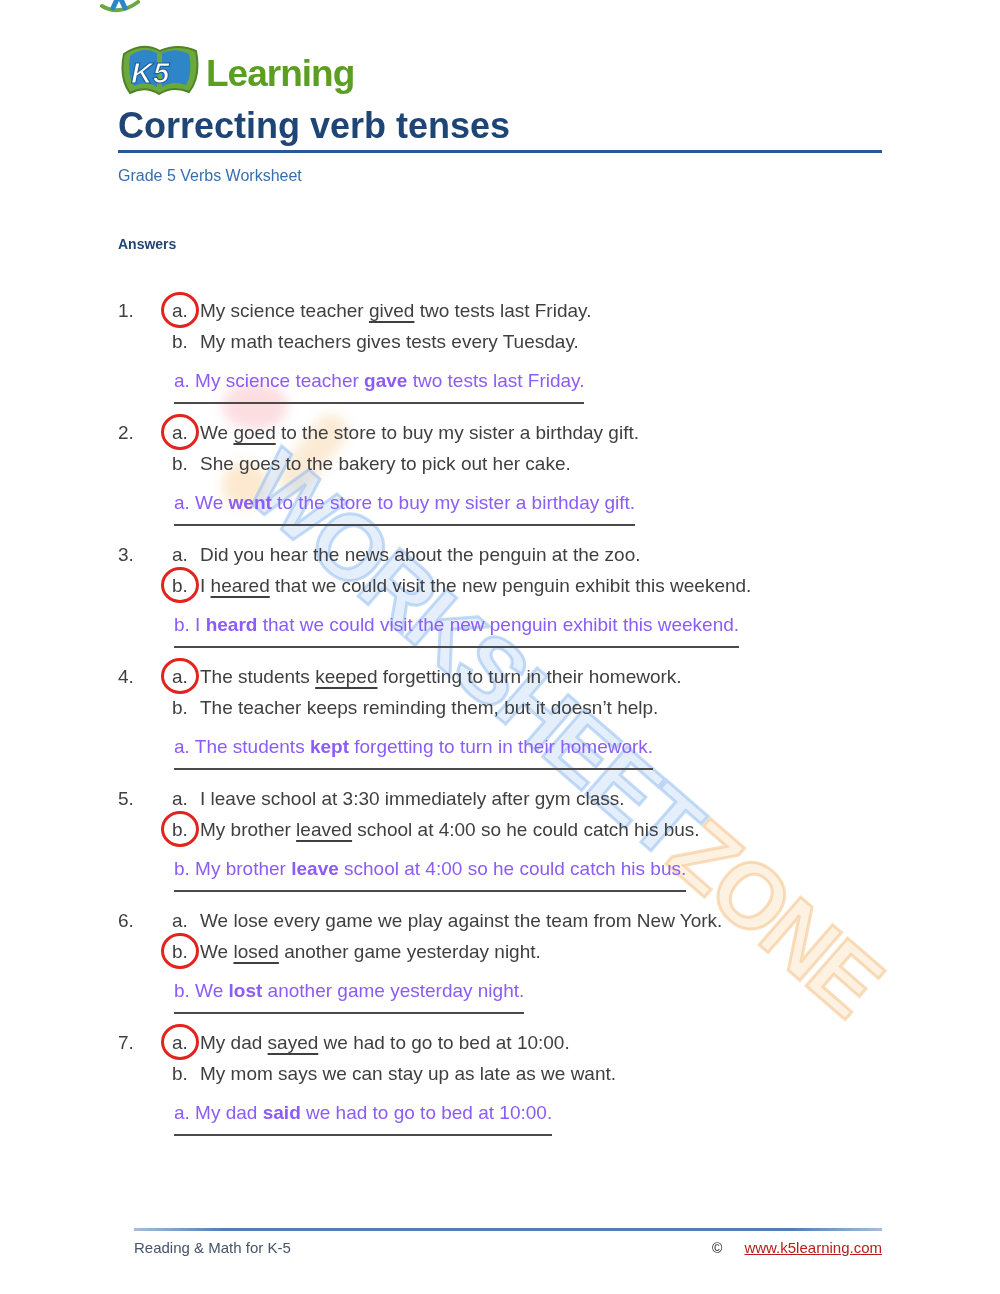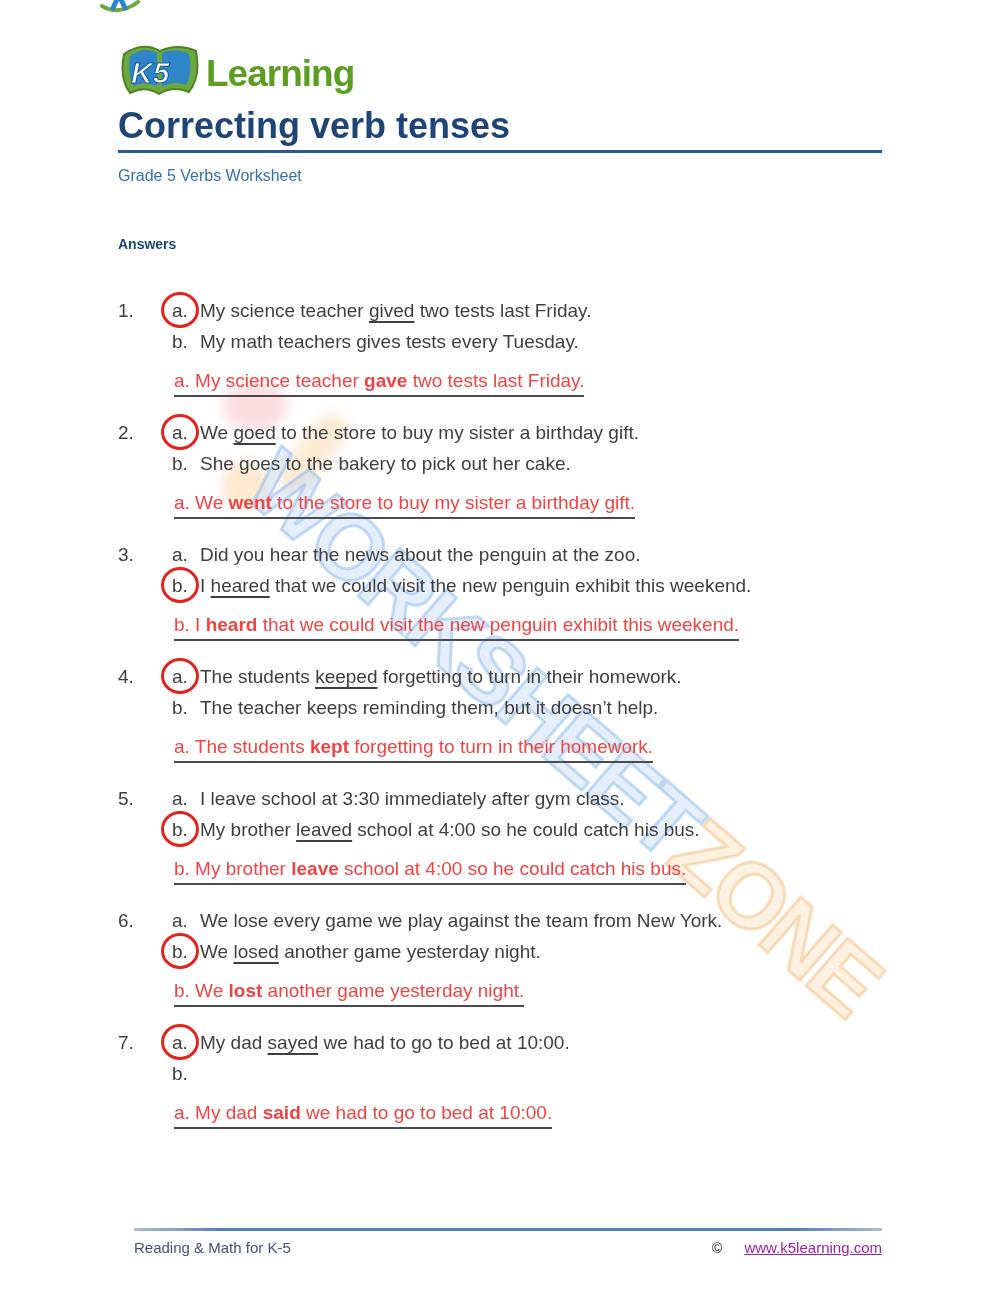--- a/index.html
+++ b/index.html
@@ -32,31 +32,31 @@
   .questions { margin-top:38px; font-size:19px; }
   .q { display:flex; margin-bottom:21px; }
   .q-num { flex:none; width:54px; line-height:31px; }
   .q-body { flex:1; }
   .opt { display:flex; line-height:31px; }
   .opt-label { flex:none; width:28px; position:relative; }
   .ring { position:absolute; left:-11px; top:-3px; width:38px; height:36px;
           border:3.5px solid #E3241E; border-radius:50%; }
   .wrong { text-decoration:underline; text-underline-offset:4px; text-decoration-thickness:1.5px; }
   .ans-line { margin-top:8px; line-height:31px; padding-left:2px; }
-  .ans-inner { color:#ef4444; border-bottom:2px solid #4A4A4A; padding-bottom:4px; }
+  .ans-inner { color:#8b5cf6; border-bottom:2px solid #4A4A4A; padding-bottom:11px; }
   .ans-inner b { font-weight:bold; }
 
   
   .footer { position:absolute; left:134px; right:118px; top:1228px; z-index:2; }
   .footer-rule { height:3px; background:linear-gradient(to right, #A9BeD8, #517FB6 12%, #517FB6 88%, #A9BED8); }
   .footer-row { display:flex; justify-content:space-between; align-items:baseline; margin-top:8px; font-size:15px; }
   .footer-tagline { color:#44546A; }
   .footer-right { display:flex; align-items:baseline; gap:22px; }
   .copyright { color:#222; font-size:14px; }
-  .footer-link { color:#a21caf; text-decoration:underline; cursor:pointer; }
+  .footer-link { color:#b91c1c; text-decoration:underline; cursor:pointer; }
 </style>
 </head>
 <body>
 
 <div class="page">
 
   <div class="wm-layer">
     <div class="blob blob-pink"></div>
     <div class="blob blob-tan"></div>
     <div class="blob blob-orange"></div>
@@ -185,20 +185,21 @@
 
       <div class="q">
         <div class="q-num">7.</div>
         <div class="q-body">
           <div class="opt">
             <span class="opt-label"><span class="ring"></span><span>a.</span></span>
             <span class="opt-text"><span>My dad </span><span class="wrong">sayed</span><span> we had to go to bed at 10:00.</span></span>
           </div>
           <div class="opt">
             <span class="opt-label"><span>b.</span></span>
+            <span class="opt-text"><span>My mom says we can stay up as late as we want.</span><span class="wrong"></span><span></span></span>
           </div>
           <div class="ans-line"><span class="ans-inner"><span>a. My dad </span><b>said</b><span> we had to go to bed at 10:00.</span></span></div>
         </div>
       </div>
 
     </div>
   </div>
 
   <div class="footer">
     <div class="footer-rule"></div>

